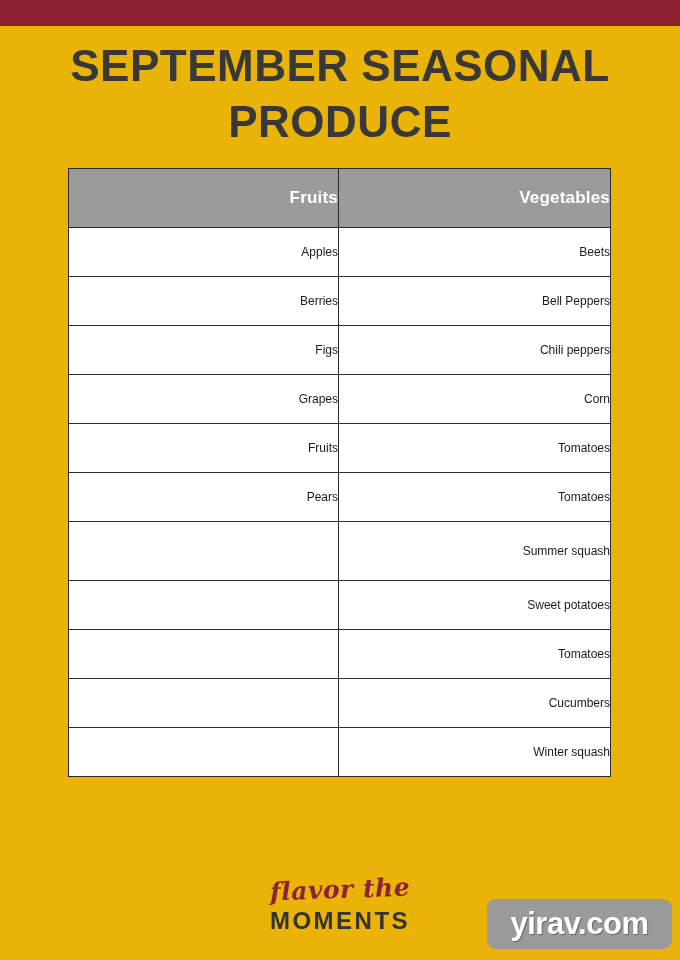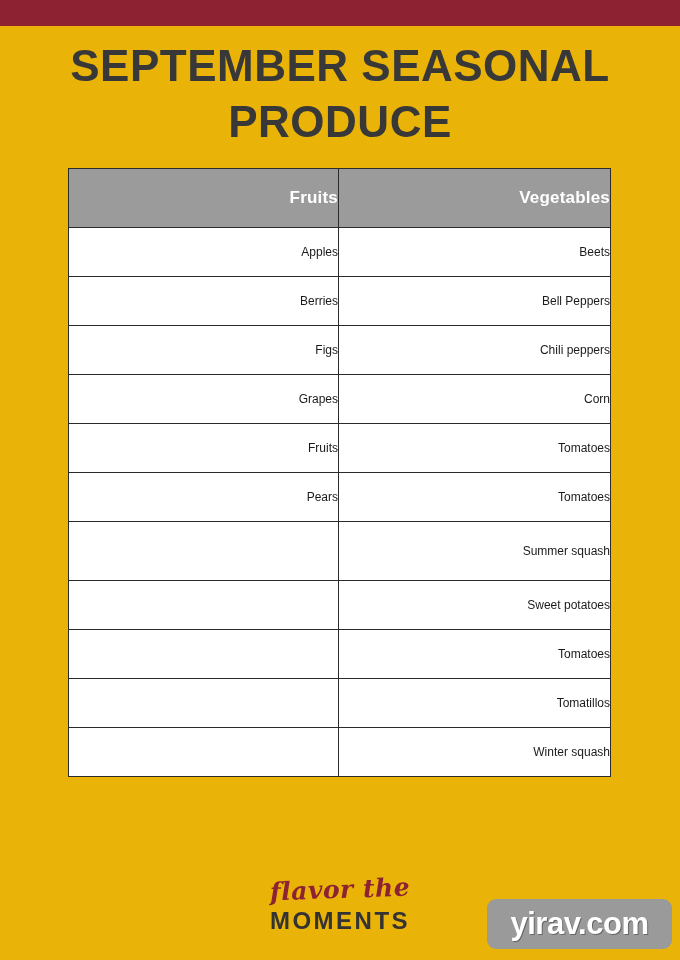--- a/index.html
+++ b/index.html
@@ -197,21 +197,21 @@
       <tr>
         <td class="empty"></td>
         <td>Sweet potatoes</td>
       </tr>
       <tr>
         <td class="empty"></td>
         <td>Tomatoes</td>
       </tr>
       <tr>
         <td class="empty"></td>
-        <td>Tomatillos</td>
+        <td>Cucumbers</td>
       </tr>
       <tr>
         <td class="empty"></td>
         <td>Winter squash</td>
       </tr>
     </tbody>
   </table>
 
   <div class="brand">
     <span class="brand-script">flavor the</span>

